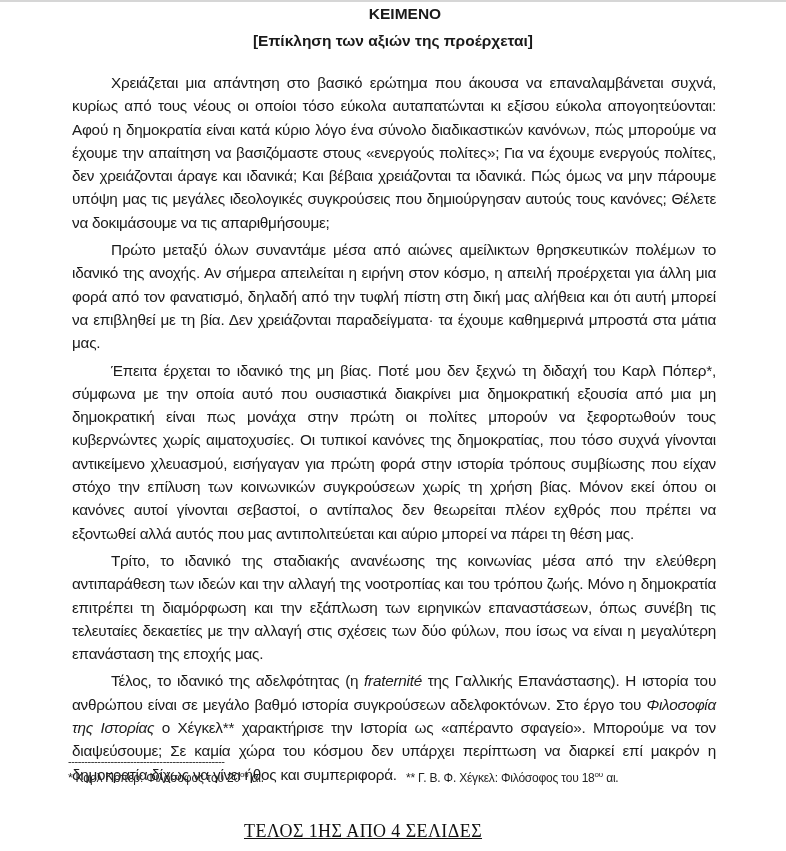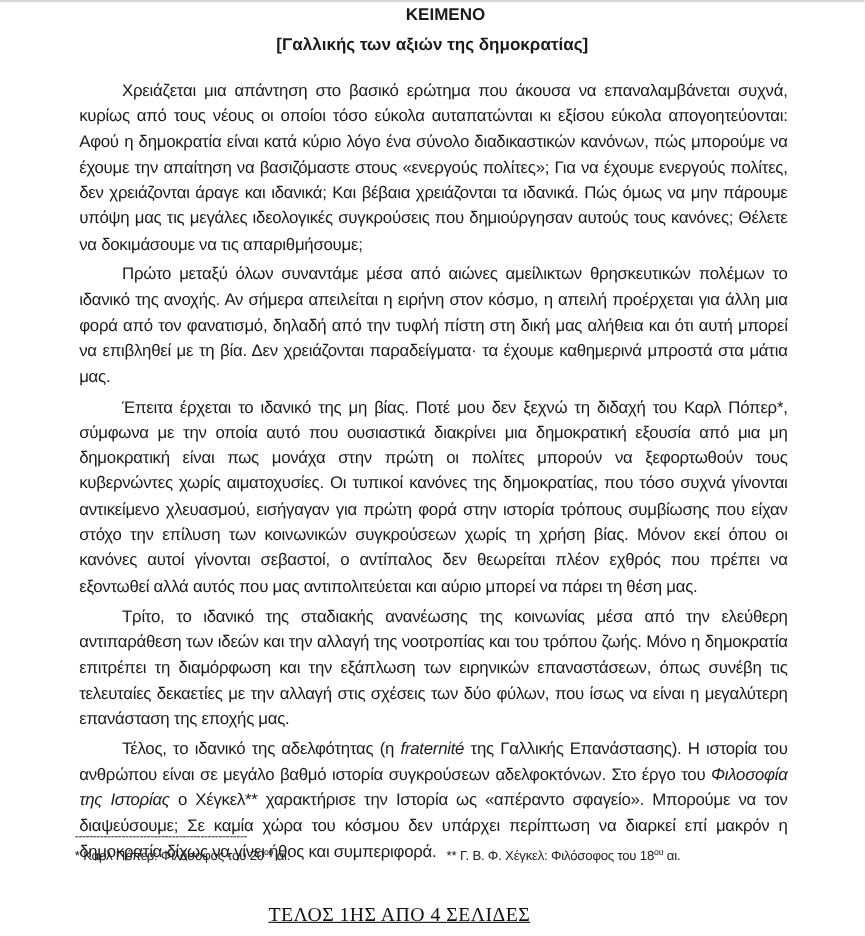--- a/index.html
+++ b/index.html
@@ -35,21 +35,21 @@
     font-family: "Liberation Serif", serif; font-size: 18px; line-height: 22px;
     text-decoration: underline; letter-spacing: 0.4px; color: #111;
   }
 </style>
 </head>
 <body>
 
 <div class="topline"></div>
 
 <div class="title">ΚΕΙΜΕΝΟ</div>
-<div class="subtitle">[Γαλλικής των αξιών της δημοκρατίας]</div>
+<div class="subtitle">[Επίκληση των αξιών της προέρχεται]</div>
 
 <div class="body">
   <p>Χρειάζεται μια απάντηση στο βασικό ερώτημα που άκουσα να επαναλαμβάνεται συχνά, κυρίως από τους νέους οι οποίοι τόσο εύκολα αυταπατώνται κι εξίσου εύκολα απογοητεύονται: Αφού η δημοκρατία είναι κατά κύριο λόγο ένα σύνολο διαδικαστικών κανόνων, πώς μπορούμε να έχουμε την απαίτηση να βασιζόμαστε στους «ενεργούς πολίτες»; Για να έχουμε ενεργούς πολίτες, δεν χρειάζονται άραγε και ιδανικά; Και βέβαια χρειάζονται τα ιδανικά. Πώς όμως να μην πάρουμε υπόψη μας τις μεγάλες ιδεολογικές συγκρούσεις που δημιούργησαν αυτούς τους κανόνες; Θέλετε να δοκιμάσουμε να τις απαριθμήσουμε;</p>
   <p>Πρώτο μεταξύ όλων συναντάμε μέσα από αιώνες αμείλικτων θρησκευτικών πολέμων το ιδανικό της ανοχής. Αν σήμερα απειλείται η ειρήνη στον κόσμο, η απειλή προέρχεται για άλλη μια φορά από τον φανατισμό, δηλαδή από την τυφλή πίστη στη δική μας αλήθεια και ότι αυτή μπορεί να επιβληθεί με τη βία. Δεν χρειάζονται παραδείγματα· τα έχουμε καθημερινά μπροστά στα μάτια μας.</p>
   <p>Έπειτα έρχεται το ιδανικό της μη βίας. Ποτέ μου δεν ξεχνώ τη διδαχή του Καρλ Πόπερ*, σύμφωνα με την οποία αυτό που ουσιαστικά διακρίνει μια δημοκρατική εξουσία από μια μη δημοκρατική είναι πως μονάχα στην πρώτη οι πολίτες μπορούν να ξεφορτωθούν τους κυβερνώντες χωρίς αιματοχυσίες. Οι τυπικοί κανόνες της δημοκρατίας, που τόσο συχνά γίνονται αντικείμενο χλευασμού, εισήγαγαν για πρώτη φορά στην ιστορία τρόπους συμβίωσης που είχαν στόχο την επίλυση των κοινωνικών συγκρούσεων χωρίς τη χρήση βίας. Μόνον εκεί όπου οι κανόνες αυτοί γίνονται σεβαστοί, ο αντίπαλος δεν θεωρείται πλέον εχθρός που πρέπει να εξοντωθεί αλλά αυτός που μας αντιπολιτεύεται και αύριο μπορεί να πάρει τη θέση μας.</p>
   <p>Τρίτο, το ιδανικό της σταδιακής ανανέωσης της κοινωνίας μέσα από την ελεύθερη αντιπαράθεση των ιδεών και την αλλαγή της νοοτροπίας και του τρόπου ζωής. Μόνο η δημοκρατία επιτρέπει τη διαμόρφωση και την εξάπλωση των ειρηνικών επαναστάσεων, όπως συνέβη τις τελευταίες δεκαετίες με την αλλαγή στις σχέσεις των δύο φύλων, που ίσως να είναι η μεγαλύτερη επανάσταση της εποχής μας.</p>
   <p><span>Τέλος, το ιδανικό της αδελφότητας (η </span><i>fraternité</i><span> της Γαλλικής Επανάστασης). Η ιστορία του ανθρώπου είναι σε μεγάλο βαθμό ιστορία συγκρούσεων αδελφοκτόνων. Στο έργο του </span><i>Φιλοσοφία της Ιστορίας</i><span> ο Χέγκελ** χαρακτήρισε την Ιστορία ως «απέραντο σφαγείο». Μπορούμε να τον διαψεύσουμε; Σε καμία χώρα του κόσμου δεν υπάρχει περίπτωση να διαρκεί επί μακρόν η δημοκρατία δίχως να γίνει ήθος και συμπεριφορά.</span></p>
 </div>
 
 <div class="sep">------------------------------------------------</div>

